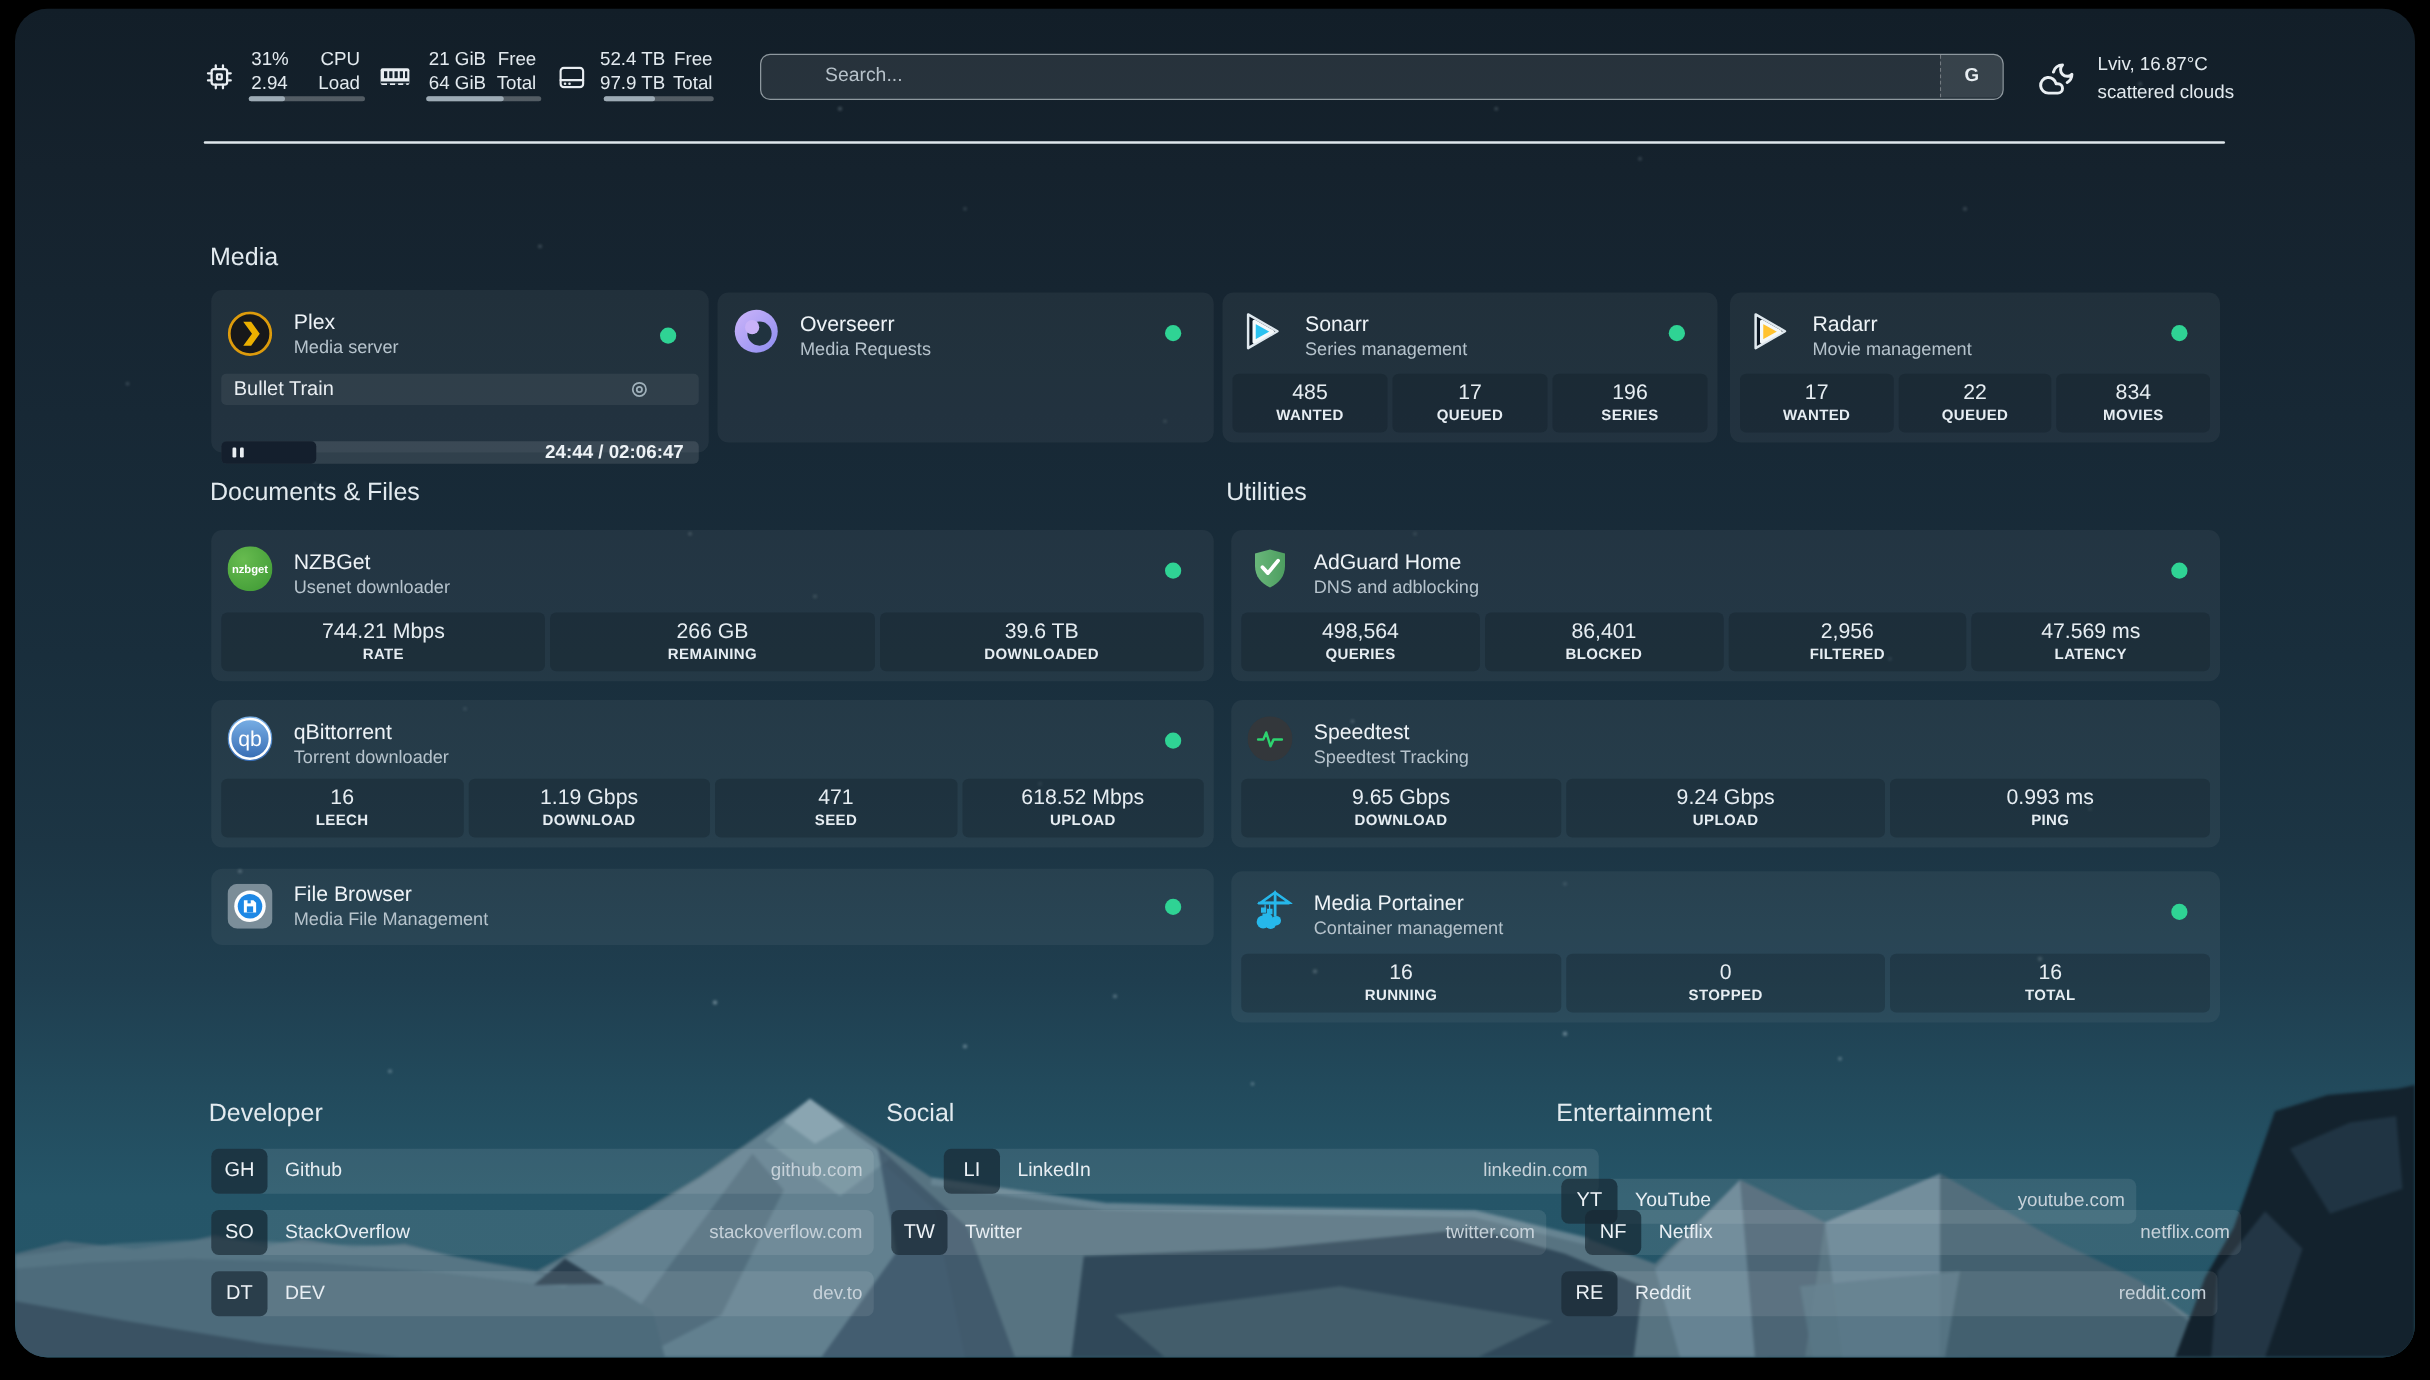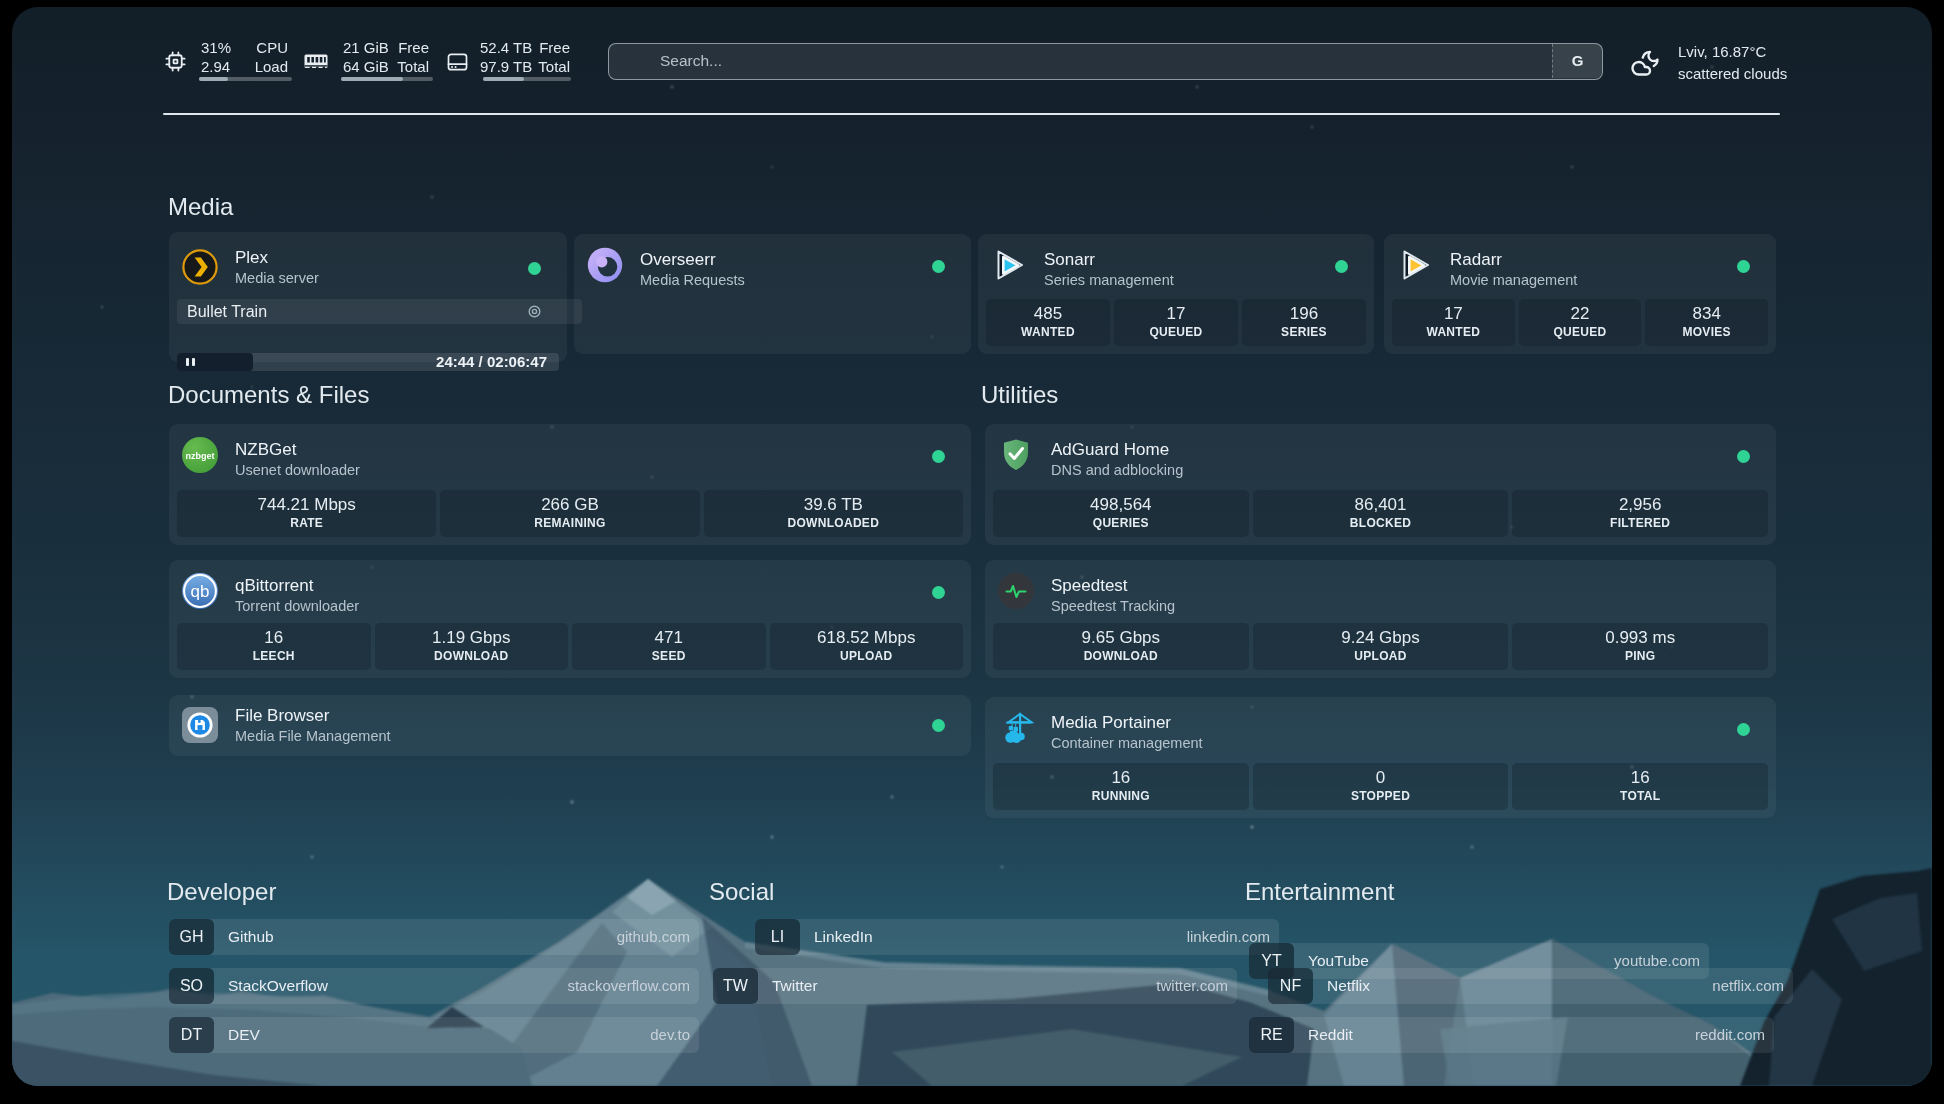--- a/index.html
+++ b/index.html
@@ -8,21 +8,21 @@
   -webkit-font-smoothing:antialiased;}
 .page{position:absolute;left:12px;top:7px;width:1920px;height:1079px;border-radius:26px;overflow:hidden;
   background:linear-gradient(180deg,#121e28 0%,#15222d 12%,#172835 30%,#192e3c 48%,#1c3544 62%,#1f3e4f 72%,#224a5c 80%,#255568 88%,#265769 100%);}
 .bgsvg{position:absolute;left:0;top:0;width:1920px;height:1079px;filter:blur(1.1px);}
 .abs{position:absolute;}
 .tbt{font-size:15px;line-height:18.5px;color:#e3eaef;}
 .tbr{text-align:right;}
 .bar{position:absolute;height:4px;border-radius:2px;background:rgba(255,255,255,.27);}
 .bar i{display:block;height:4px;border-radius:2px;background:#9dabb5;}
 .sep{position:absolute;left:151px;top:106px;width:1617px;height:2px;background:#dfe7ec;border-radius:1px;}
-.h2{position:absolute;font-size:24px;line-height:27px;font-weight:500;color:#e2eaef;}
+.h2{position:absolute;font-size:20px;line-height:27px;font-weight:500;color:#e2eaef;}
 .card{position:absolute;background:rgba(255,255,255,.05);border-radius:9px;}
 .logo{position:absolute;left:13px;top:13px;width:36px;height:36px;}
 .hdr{position:absolute;left:66px;top:15px;}
 .t{font-size:17px;line-height:22px;font-weight:500;color:#eef3f7;white-space:nowrap;}
 .s{font-size:14.5px;line-height:19px;color:#b6c3cc;white-space:nowrap;}
 .dot{position:absolute;right:26px;top:26px;width:13px;height:13px;border-radius:50%;background:#2fd394;}
 .stats{position:absolute;left:8px;right:8px;bottom:8px;height:47px;display:flex;gap:4px;}
 .sb{flex:1;background:rgba(8,18,28,.25);border-radius:5px;text-align:center;color:#e6edf2;}
 .sb .n{font-size:17px;line-height:21px;margin-top:4px;}
 .sb .l{font-size:12px;line-height:16px;font-weight:700;letter-spacing:.3px;}
@@ -161,21 +161,21 @@
 <div class="card" style="left:157px;top:225px;width:398px;height:130px">
   <svg class="logo" style="top:17px" viewBox="0 0 36 36">
         <circle cx="18" cy="18" r="16.6" fill="#17181a" stroke="#dd9b0c" stroke-width="2.2"></circle>
         <path d="M12.6 8.4h6.3l6.9 9.6-6.9 9.6h-6.3l7-9.6z" fill="#ebaf00"></path>
       </svg>
   <div class="hdr">
         <div class="t">Plex</div>
         <div class="s">Media server</div>
       </div>
   <div class="dot" style="top:30px"></div>
-  <div class="abs" style="left:8px;top:67px;width:382px;height:25px;background:rgba(255,255,255,.065);border-radius:4px;padding-left:23px;">
+  <div class="abs" style="left:8px;top:67px;width:382px;height:25px;background:rgba(255,255,255,.065);border-radius:4px;">
     <div class="abs" style="left:10px;top:0;line-height:25px;font-size:16px;color:#e9eef2;">Bullet Train</div>
     <svg class="abs" style="right:41px;top:6px" width="13" height="13" viewBox="0 0 13 13" fill="none" stroke="#9fb0ba" stroke-width="1.4">
           <circle cx="6.5" cy="6.5" r="5.3"></circle>
           <circle cx="6.5" cy="6.5" r="2.1"></circle>
         </svg>
   </div>
   <div class="abs" style="left:8px;top:97px;width:382px;height:18px;background:rgba(255,255,255,.11);border-radius:4px;margin-top:24px;">
     <div class="abs" style="left:0;top:0;width:76px;height:18px;background:#141f2d;border-radius:4px;"></div>
     <div class="abs" style="left:9px;top:5px;width:3px;height:8px;background:#e9eef2;border-radius:1px;"></div>
     <div class="abs" style="left:14.5px;top:5px;width:3px;height:8px;background:#e9eef2;border-radius:1px;"></div>
@@ -309,20 +309,24 @@
           <div class="n">498,564</div>
           <div class="l">QUERIES</div>
         </div>
         <div class="sb">
           <div class="n">86,401</div>
           <div class="l">BLOCKED</div>
         </div>
         <div class="sb">
           <div class="n">2,956</div>
           <div class="l">FILTERED</div>
+        </div>
+        <div class="sb">
+          <div class="n">47.569 ms</div>
+          <div class="l">LATENCY</div>
         </div>
       </div>
 </div>
 
 <div class="card" style="left:157px;top:553px;width:802px;height:118px">
   <svg class="logo" viewBox="0 0 36 36">
         <defs>
           <linearGradient id="qbg" x1="0" y1="0" x2="0" y2="1">
             <stop offset="0" stop-color="#7db3e8"></stop>
             <stop offset="1" stop-color="#3469b1"></stop>

